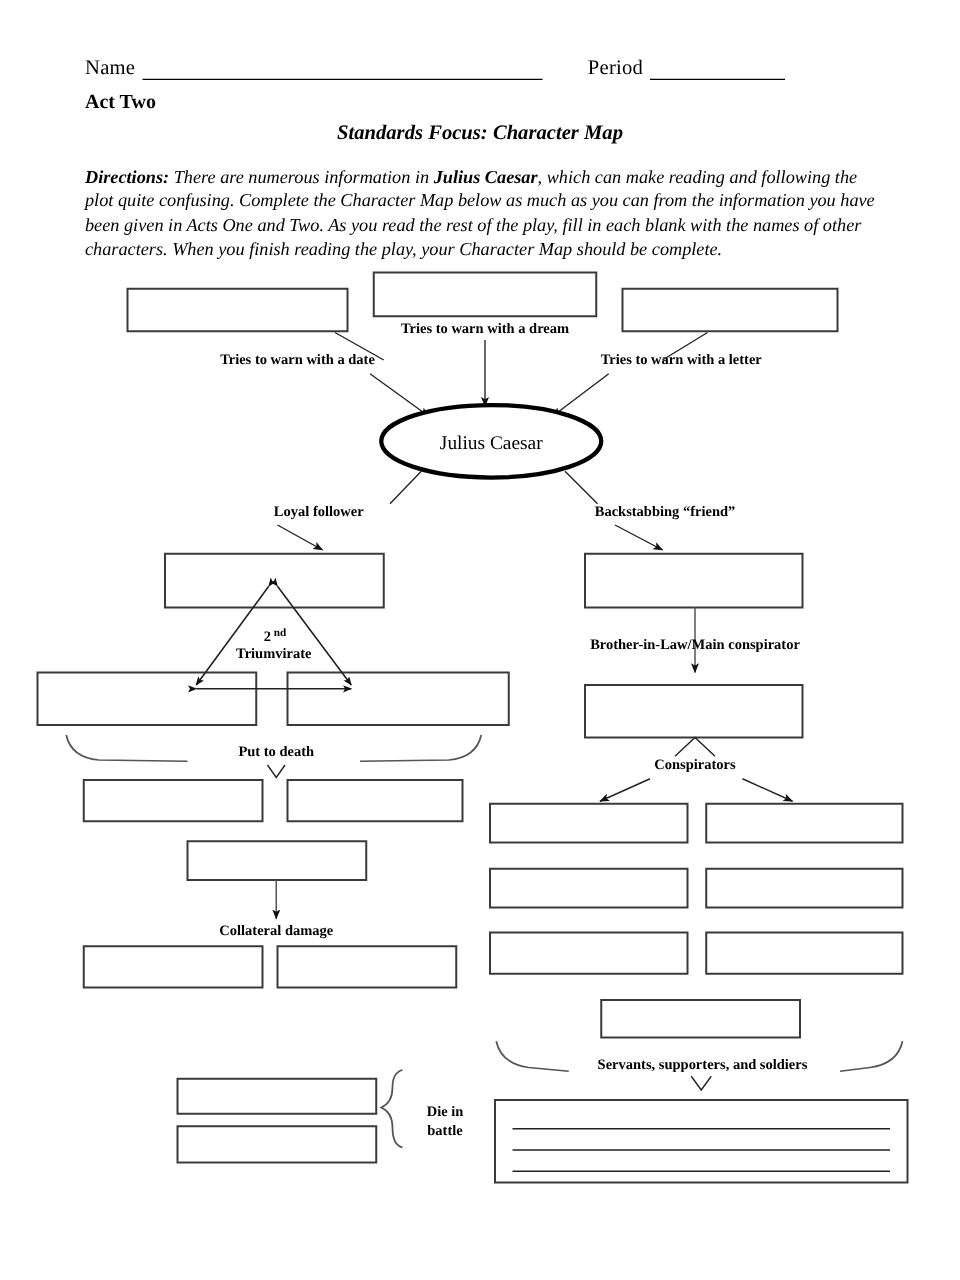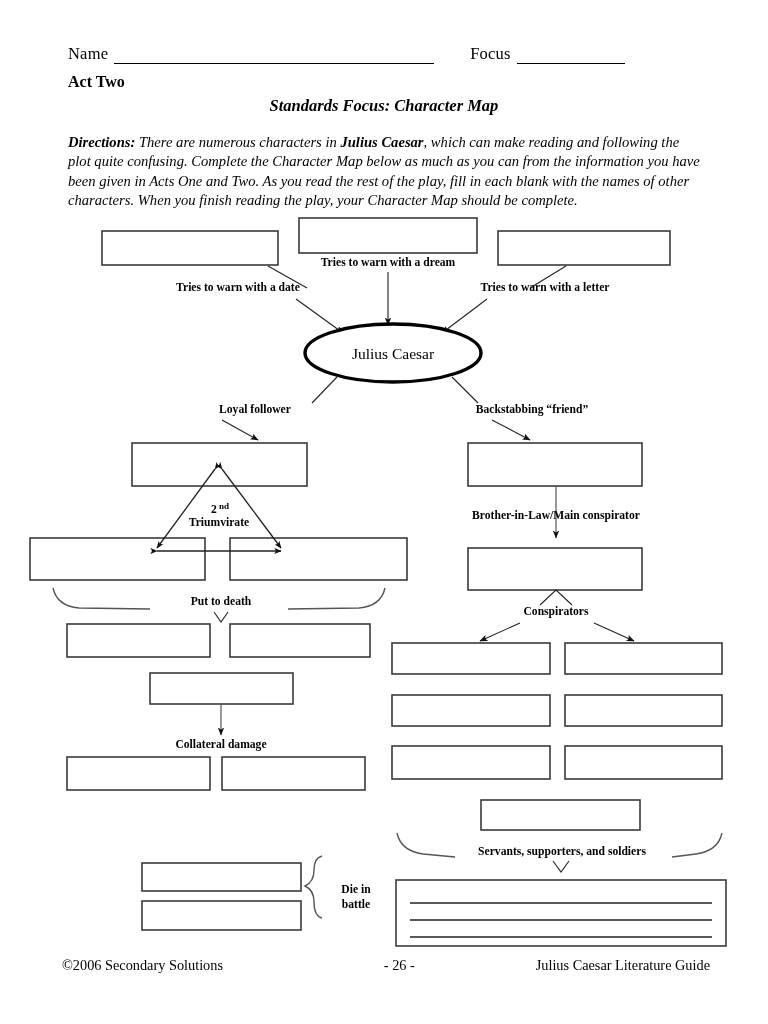--- a/index.html
+++ b/index.html
@@ -45,30 +45,30 @@
 </style>
 </head>
 <body>
 
 <div class="page">
 
   <div class="hdr">
     <div class="nameline">
       <span class="nm">Name</span>
       <span class="rule rule-name"></span>
-      <span class="pd">Focus</span>
+      <span class="pd">Period</span>
       <span class="rule rule-period"></span>
     </div>
     <div class="acttwo">Act Two</div>
     <div class="stdfocus">Standards Focus: Character Map</div>
   </div>
 
   <div class="dirs">
     <i><b>Directions:</b>
-    <span>There are numerous characters in</span>
+    <span>There are numerous information in</span>
     <b>Julius Caesar</b><span>, which can make reading and following the plot quite confusing.  Complete the Character Map below as much as you can from the information you have been given in Acts One and Two.  As you read the rest of the play, fill in each blank with the names of other characters.  When you finish reading the play, your Character Map should be complete.</span></i>
   </div>
 
   <div class="diagram">
   <svg width="768" height="1024" viewBox="0 0 768 1024" xmlns="http://www.w3.org/2000/svg">
     <defs>
       <marker id="ah" markerWidth="9" markerHeight="9" refX="7.4" refY="3.2" orient="auto" markerUnits="userSpaceOnUse">
         <path d="M0,0 L8,3.2 L0,6.4 L1.8,3.2 z" fill="#111"></path>
       </marker>
       <marker id="ahs" markerWidth="8" markerHeight="8" refX="6.6" refY="2.9" orient="auto" markerUnits="userSpaceOnUse">
@@ -152,19 +152,14 @@
     <text class="lbl" x="356" y="893">Die in</text>
     <text class="lbl" x="356" y="908">battle</text>
 
     <rect class="bx" x="396" y="880" width="330" height="66"></rect>
     <line class="wline" x1="410" y1="903" x2="712" y2="903"></line>
     <line class="wline" x1="410" y1="920" x2="712" y2="920"></line>
     <line class="wline" x1="410" y1="937" x2="712" y2="937"></line>
   </svg>
   </div>
 
-  <div class="footer">
-    <span>©2006 Secondary Solutions</span>
-    <span class="f-mid">- 26 -</span>
-    <span>Julius Caesar Literature Guide</span>
-  </div>
 
 </div>
 
 </body></html>

